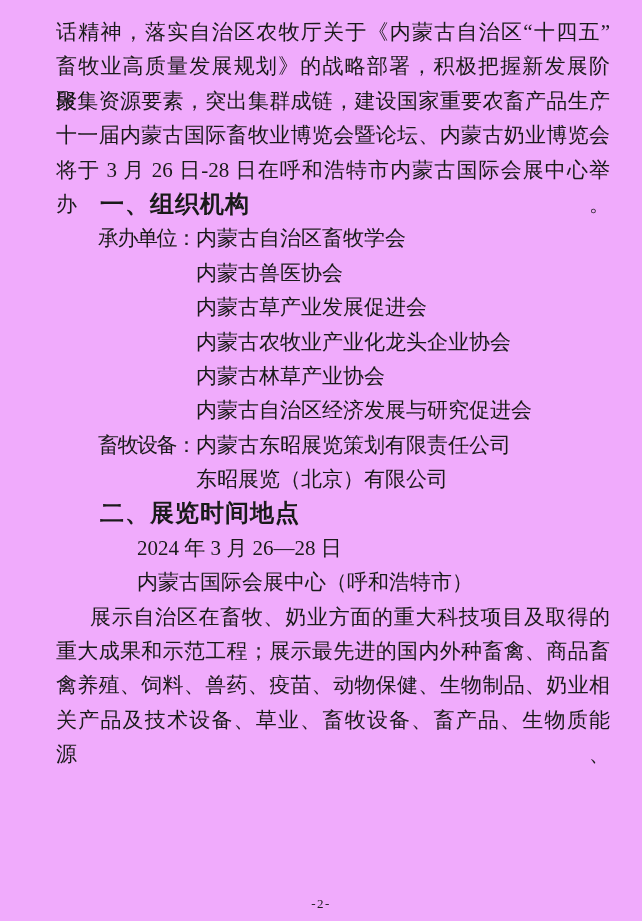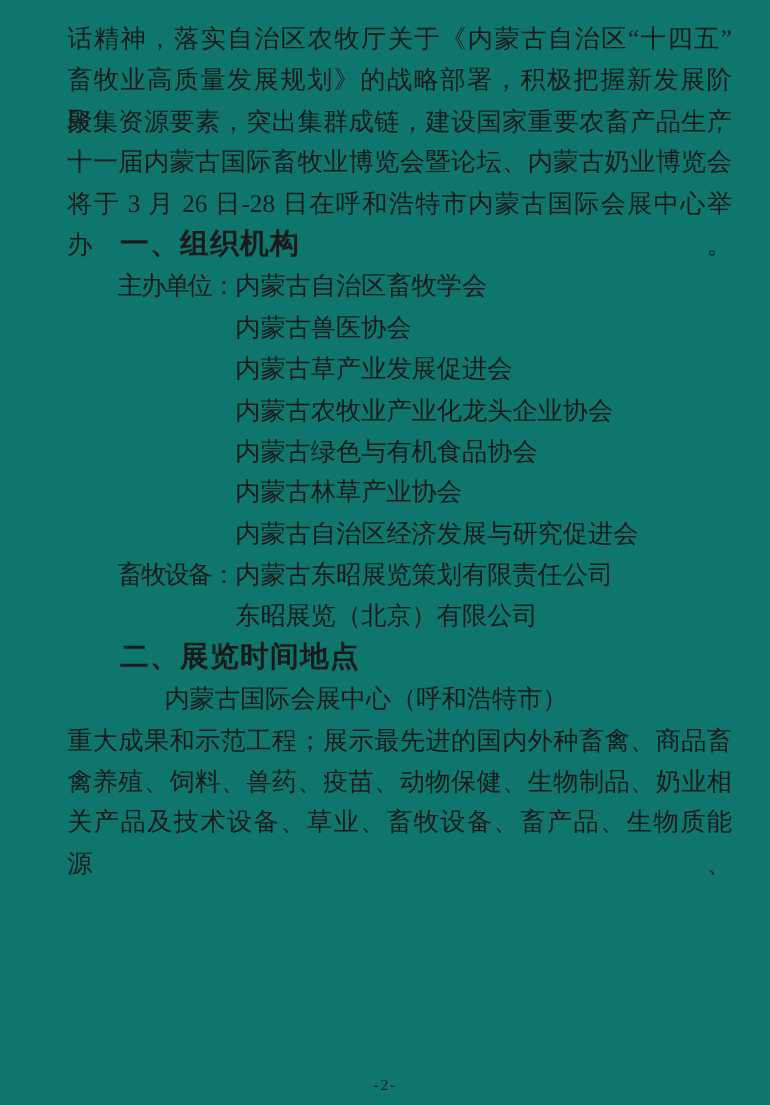--- a/index.html
+++ b/index.html
@@ -4,21 +4,21 @@
 <style>
   html, body {
     margin: 0;
     padding: 0;
     background: #ffffff;
   }
   .page {
     position: relative;
     width: 642px;
     height: 921px;
-    background: #0f766e;
+    background: #f0abfc;
     font-family: "Liberation Serif", "DejaVu Serif", serif;
     color: #1a1a1a;
     overflow: hidden;
   }
   .content {
     position: absolute;
     left: 56px;
     top: 15px;
     width: 554px;
   }
@@ -75,37 +75,38 @@
 
     <div class="line just">话精神，落实自治区农牧厅关于《内蒙古自治区“十四五”</div>
     <div class="line just">畜牧业高质量发展规划》的战略部署，积极把握新发展阶段，</div>
     <div class="line just">聚集资源要素，突出集群成链，建设国家重要农畜产品生产</div>
     <div class="line just">十一届内蒙古国际畜牧业博览会暨论坛、内蒙古奶业博览会</div>
     <div class="line just">将于 3 月 26 日-28 日在呼和浩特市内蒙古国际会展中心举办。</div>
 
     <div class="line heading">一、组织机构</div>
 
     <div class="line host-row">
-      <span class="unit-label">主办单位：</span><span>内蒙古自治区畜牧学会</span>
+      <span class="unit-label">承办单位：</span><span>内蒙古自治区畜牧学会</span>
     </div>
     <div class="line org-indent">内蒙古兽医协会</div>
     <div class="line org-indent">内蒙古草产业发展促进会</div>
     <div class="line org-indent">内蒙古农牧业产业化龙头企业协会</div>
-    <div class="line org-indent">内蒙古绿色与有机食品协会</div>
     <div class="line org-indent">内蒙古林草产业协会</div>
     <div class="line org-indent">内蒙古自治区经济发展与研究促进会</div>
 
     <div class="line host-row">
       <span class="unit-label">畜牧设备：</span><span>内蒙古东昭展览策划有限责任公司</span>
     </div>
     <div class="line org-indent">东昭展览（北京）有限公司</div>
 
     <div class="line heading">二、展览时间地点</div>
+    <div class="line date-indent">2024 年 3 月 26—28 日</div>
     <div class="line date-indent">内蒙古国际会展中心（呼和浩特市）</div>
 
+    <div class="line just first-indent">展示自治区在畜牧、奶业方面的重大科技项目及取得的</div>
     <div class="line just">重大成果和示范工程；展示最先进的国内外种畜禽、商品畜</div>
     <div class="line just">禽养殖、饲料、兽药、疫苗、动物保健、生物制品、奶业相</div>
     <div class="line just">关产品及技术设备、草业、畜牧设备、畜产品、生物质能源、</div>
 
   </div>
 
   <div class="footer">-2-</div>
 </div>
 
 </body></html>

